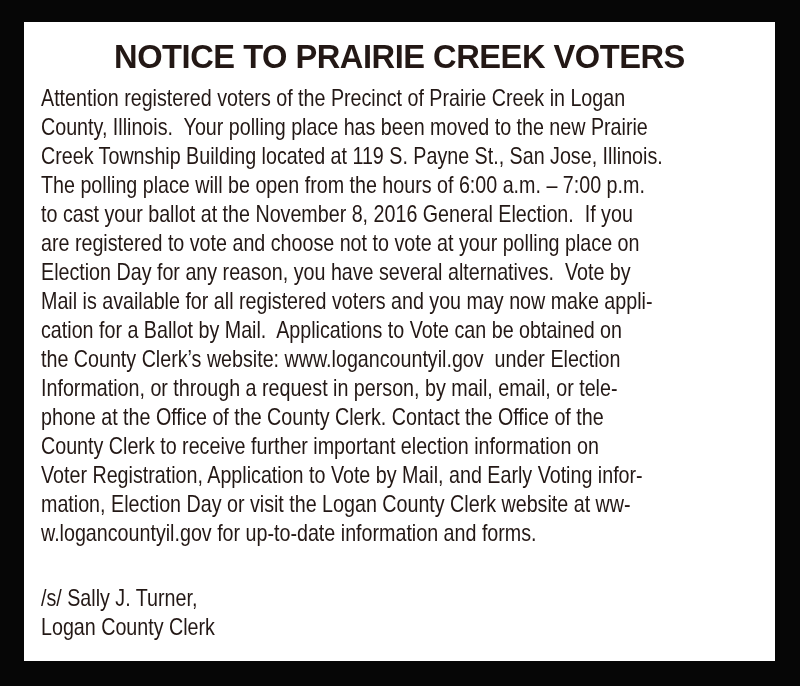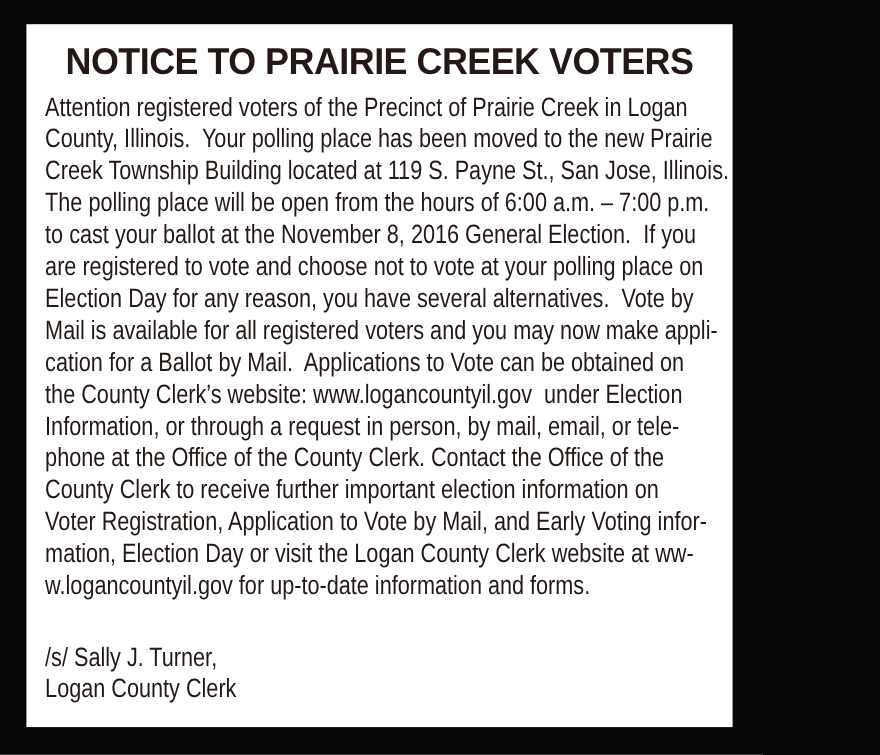--- a/index.html
+++ b/index.html
@@ -19,21 +19,21 @@
   }
   .frame {
     position: absolute;
     inset: 0;
     background: var(--frame);
   }
   .sheet {
     position: absolute;
     left: 24px;
     top: 22px;
-    width: 642px;
+    width: 751px;
     height: 639px;
     background: var(--paper);
     padding: 14px 0 0 17px;
     overflow: hidden;
   }
   .title {
     margin: 0 17px 0 0;          
     color: var(--ink);
     font-size: 34px;
     font-weight: bold;

